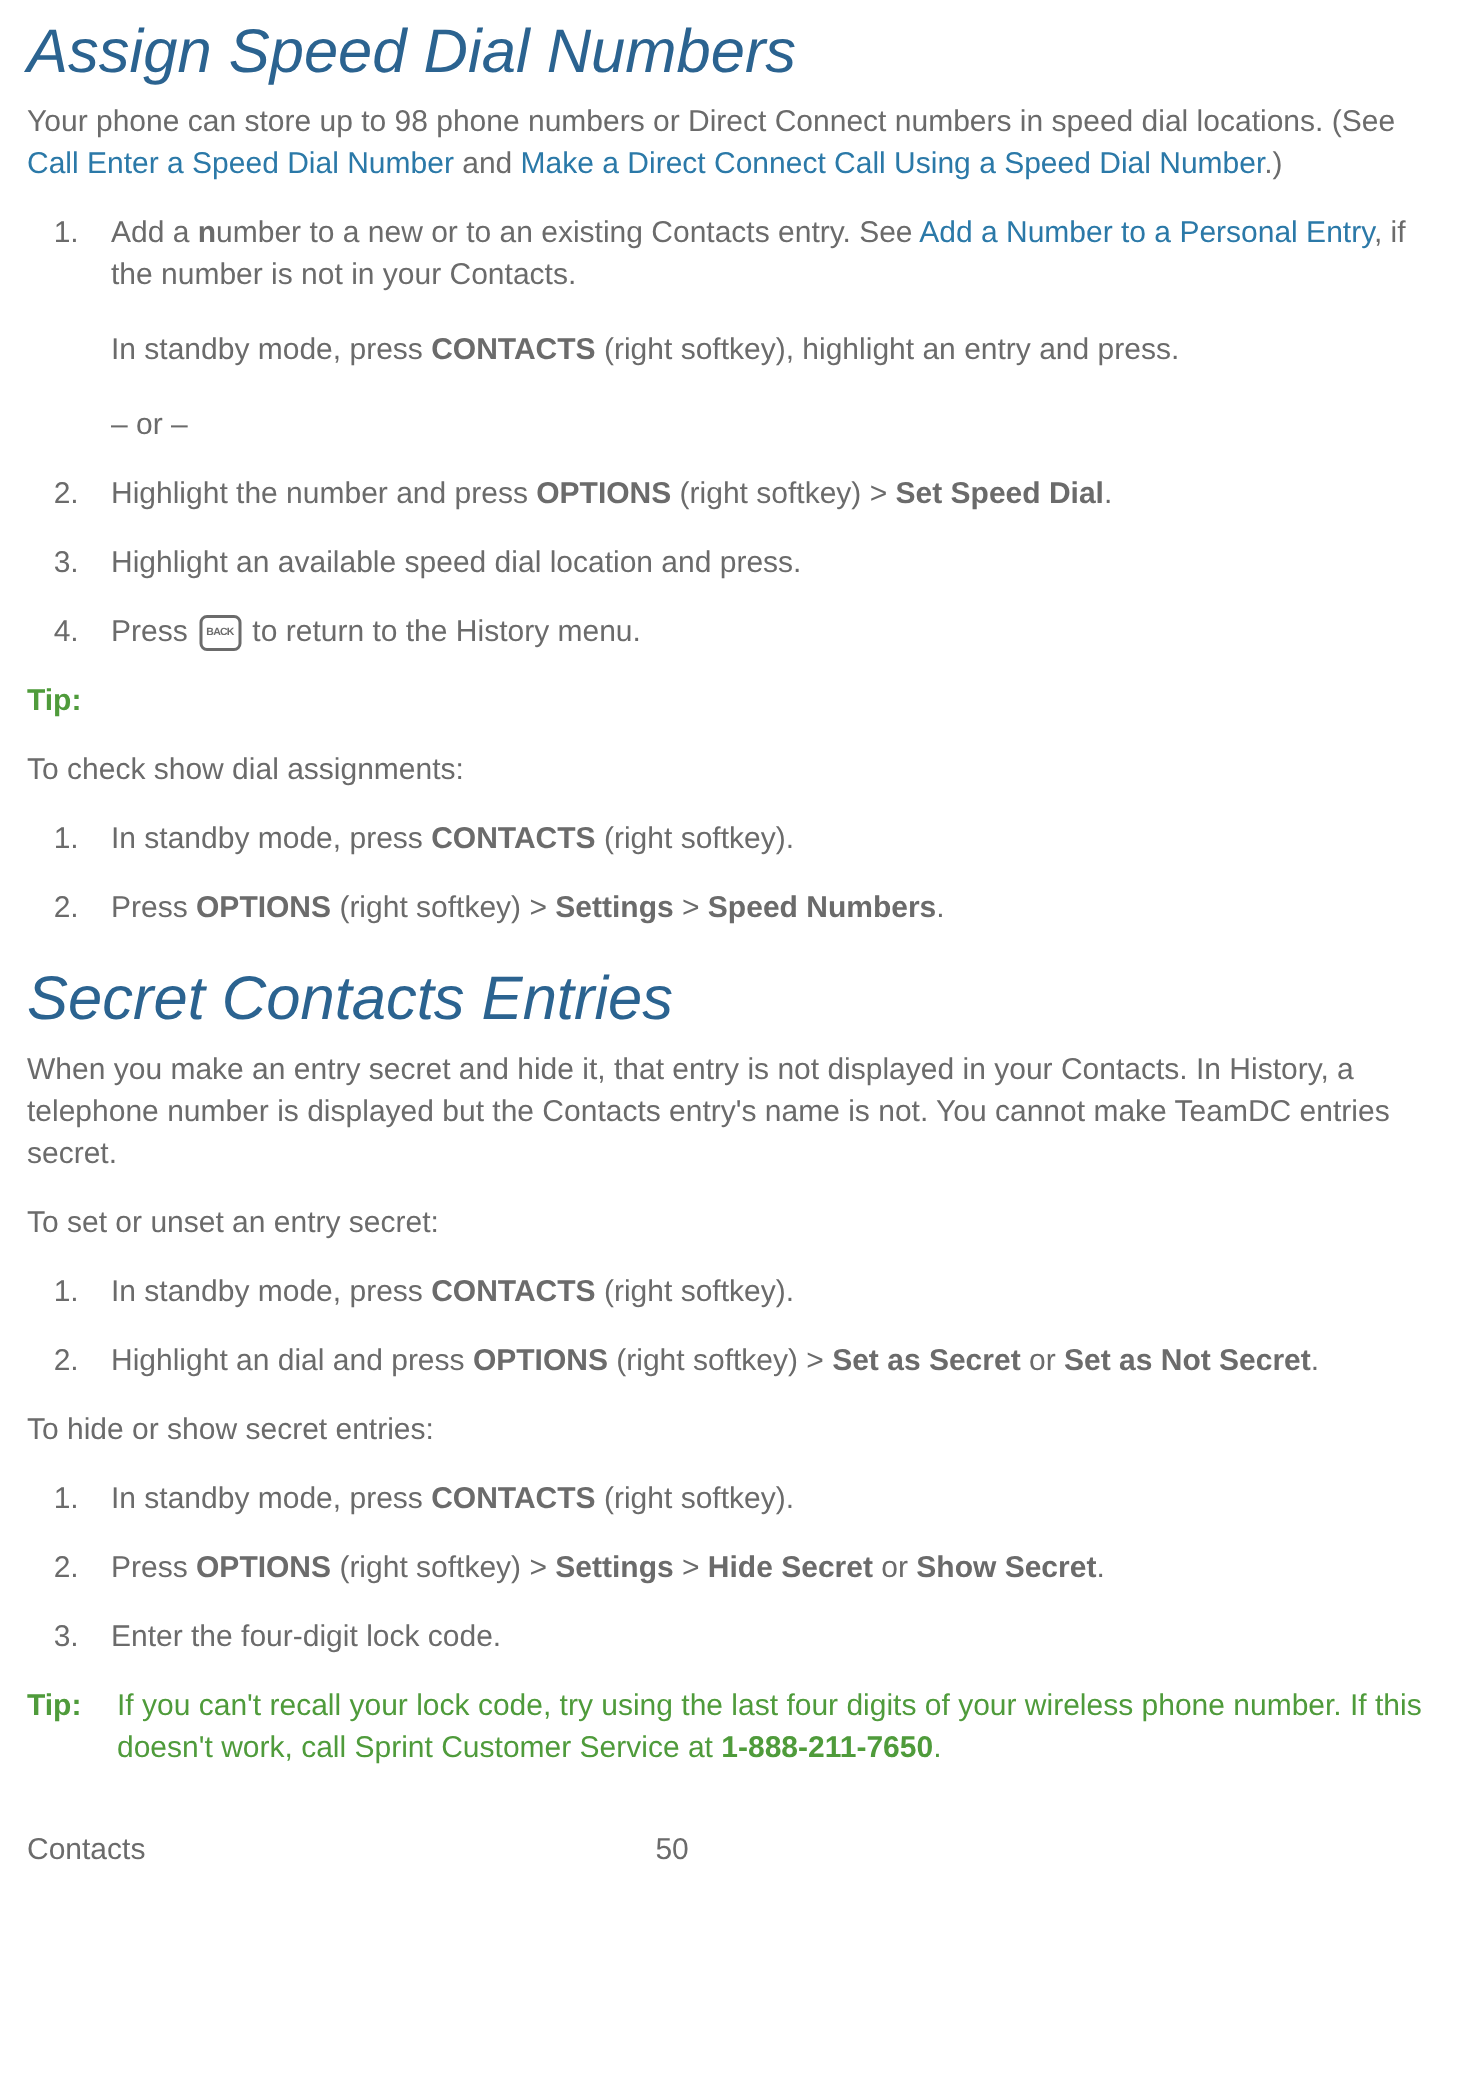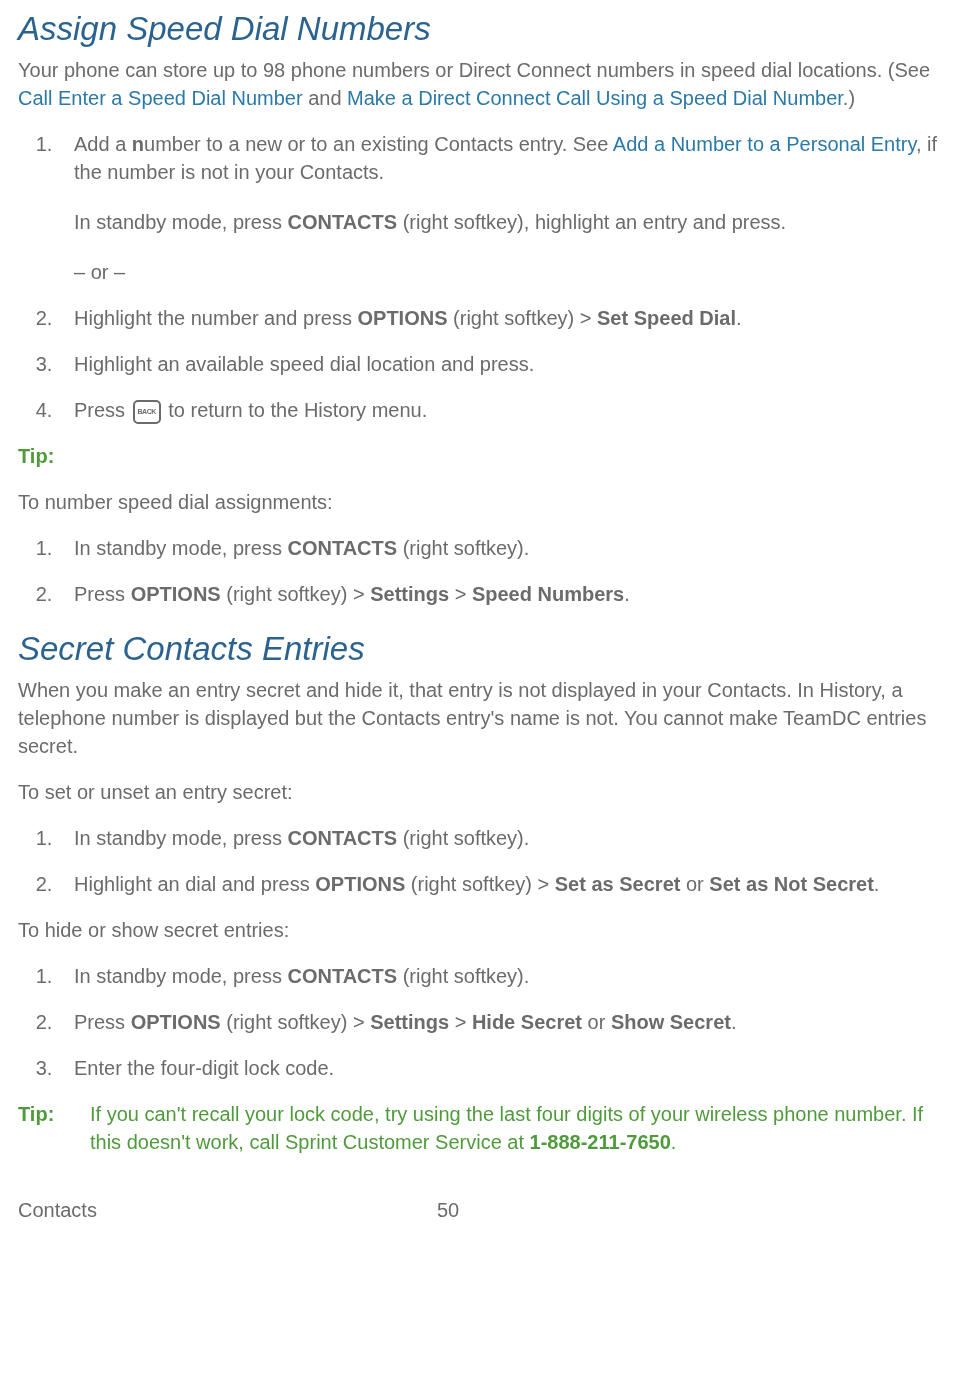--- a/index.html
+++ b/index.html
@@ -9,21 +9,21 @@
       line-height: 1.4;
       margin: 0;
       padding: 0 18px;
       width: 938px;
     }
     h2.section {
       font-family: Arial, Helvetica, sans-serif;
       font-style: italic;
       font-weight: normal;
       color: #2b6390;
-      font-size: 33px;
+      font-size: 41px;
       margin: 6px 0 0 0;
     }
     p {
       margin: 4px 0 18px 0;
     }
     a.xref {
       color: #2b79a8;
       text-decoration: none;
     }
     ol {
@@ -39,21 +39,21 @@
     }
     .li-block {
       margin-top: 22px;
     }
     b, strong {
       color: #6b6b6b;
       font-weight: bold;
     }
     .tip-row {
       display: flex;
-      gap: 34px;
+      gap: 22px;
       color: #4f9b3b;
       margin: 0 0 18px 0;
     }
     .tip-label {
       font-weight: bold;
       flex-shrink: 0;
       min-width: 38px;
     }
     .tip-body b {
       color: #4f9b3b;
@@ -104,21 +104,21 @@
   <li>Highlight an available speed dial location and press.</li>
   <li>
     <span>Press </span><span class="back-icon">BACK</span><span> to return to the History menu.</span>
   </li>
 </ol>
 
 <div class="tip-row">
   <div class="tip-label">Tip:</div>
 </div>
 
-<p>To number speed dial assignments:</p>
+<p>To check show dial assignments:</p>
 
 <ol>
   <li>
     <span>In standby mode, press </span><b>CONTACTS</b><span> (right softkey).</span>
   </li>
   <li>
     <span>Press </span><b>OPTIONS</b><span> (right softkey) &gt; </span><b>Settings</b><span> &gt; </span><b>Speed Numbers</b><span>.</span>
   </li>
 </ol>
 

